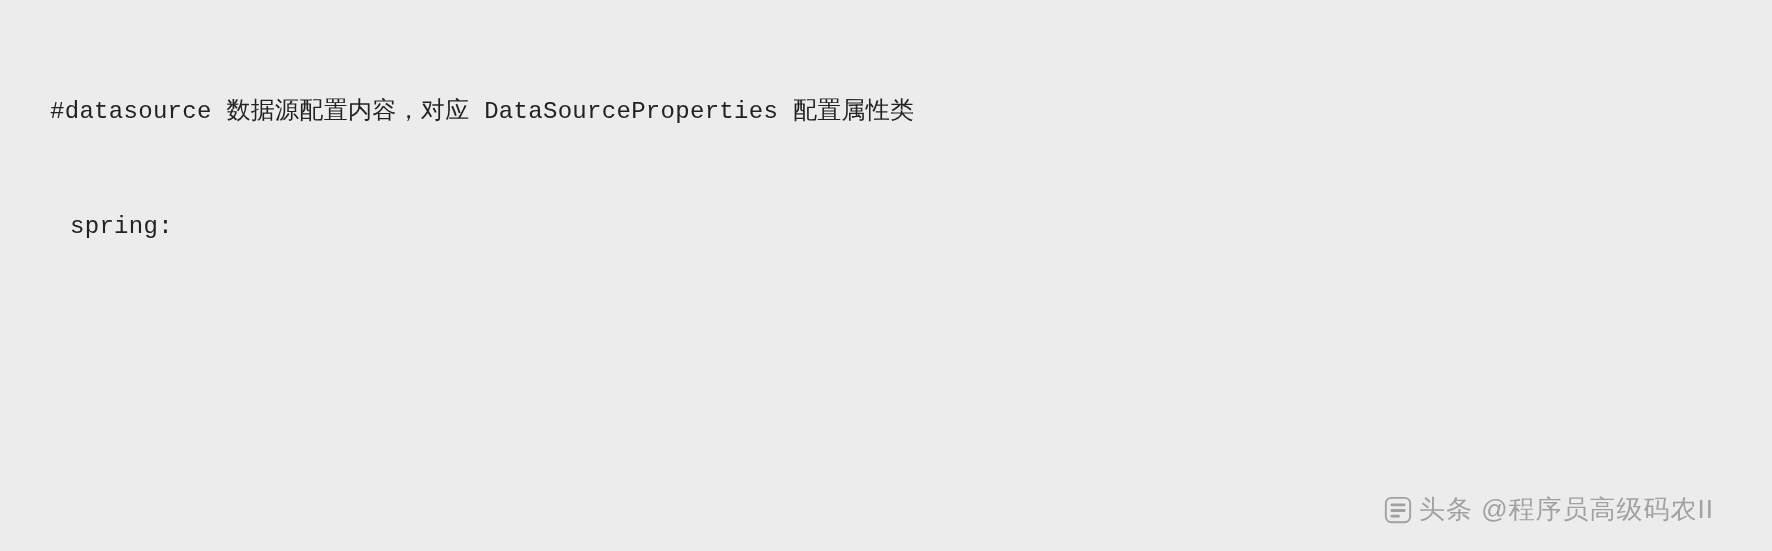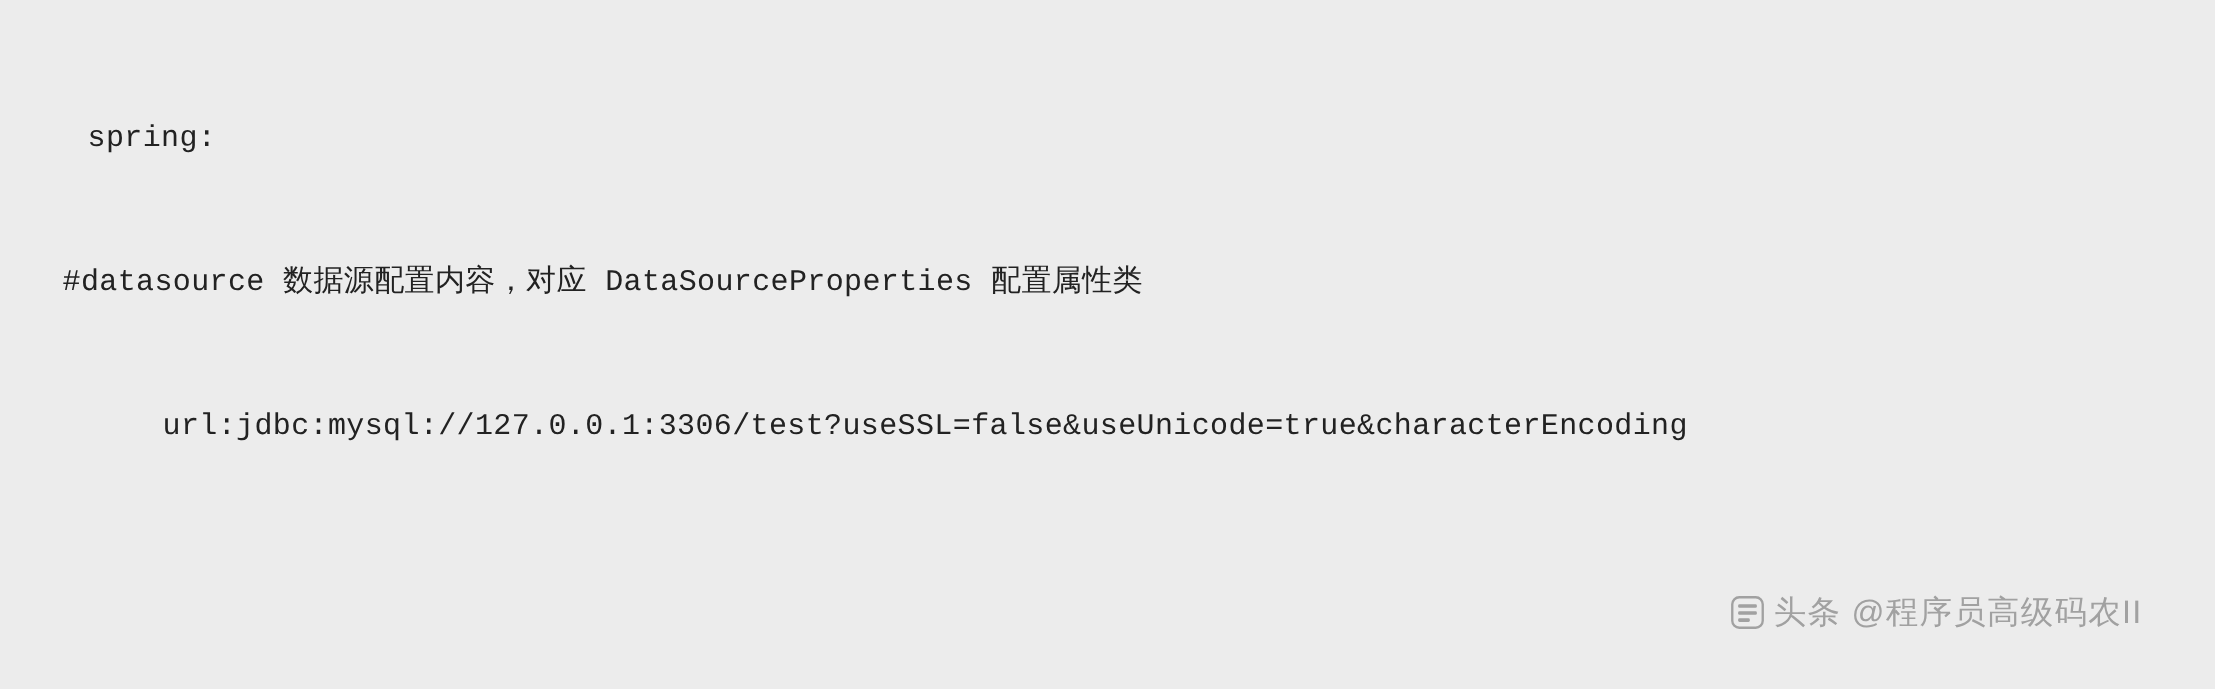--- a/index.html
+++ b/index.html
@@ -24,21 +24,21 @@
       letter-spacing: 0.3px;
     }
     .line {
       display: block;
     }
     .indent1 { padding-left: 20px; }
     .indent2 { padding-left: 80px; }
     .watermark {
       position: absolute;
       right: 58px;
-      bottom: 40px;
+      bottom: 20px;
       display: flex;
       align-items: center;
       gap: 6px;
       color: #888;
       font-family: "Microsoft YaHei", sans-serif;
       font-size: 26px;
       font-weight: 500;
       letter-spacing: 1px;
       opacity: 0.75;
     }
@@ -52,23 +52,22 @@
     .watermark-icon svg {
       width: 30px;
       height: 30px;
       fill: #888;
     }
   </style>
 </head>
 <body>
 
 <div class="code-block">
+  <span class="line">#datasource 数据源配置内容，对应 DataSourceProperties 配置属性类</span>
   <span class="line indent1">spring:</span>
-  <span class="line">#datasource 数据源配置内容，对应 DataSourceProperties 配置属性类</span>
-  <span class="line indent2">url:jdbc:mysql://127.0.0.1:3306/test?useSSL=false&amp;useUnicode=true&amp;characterEncoding</span>
   
   
   
   
   
   
   
   
 </div>
 

